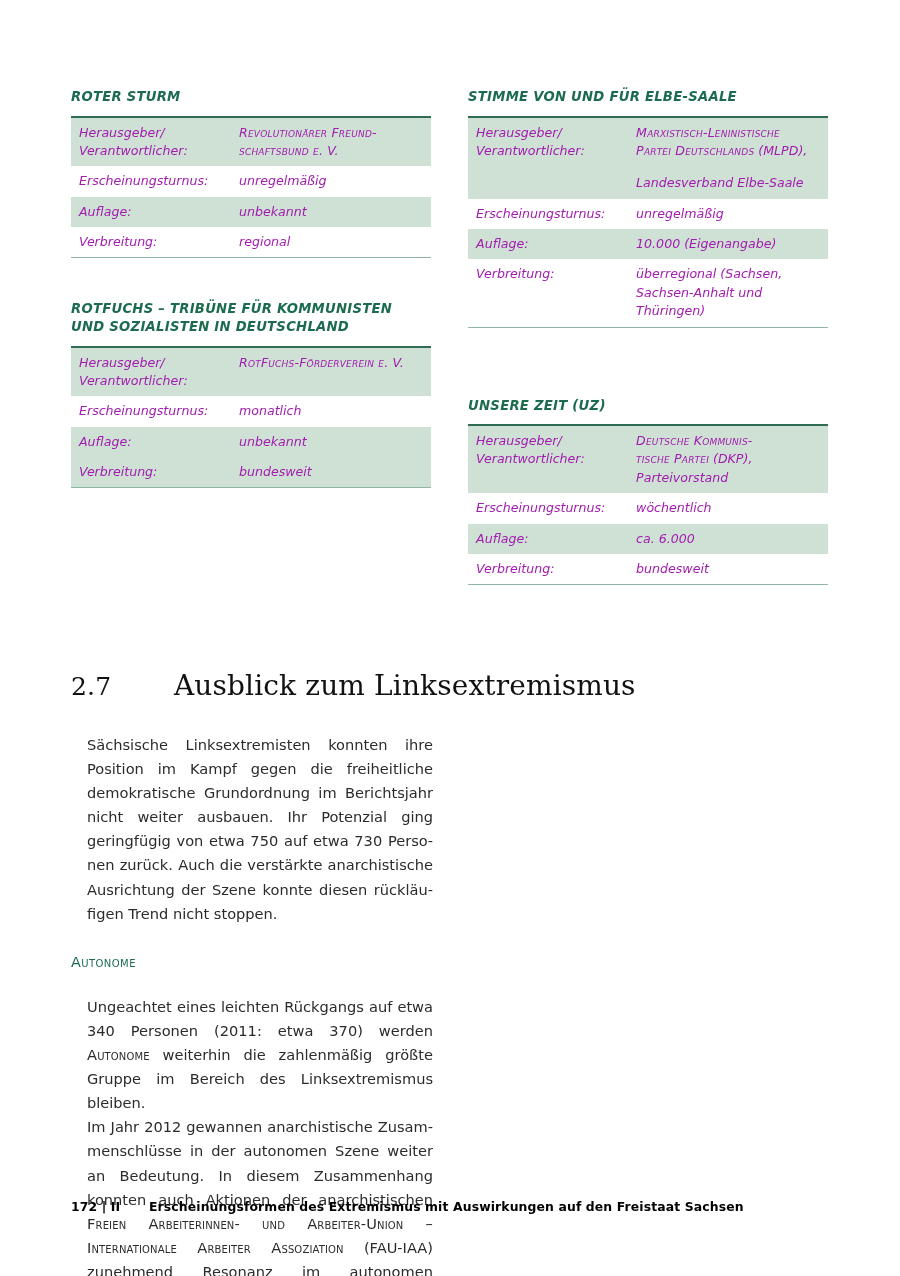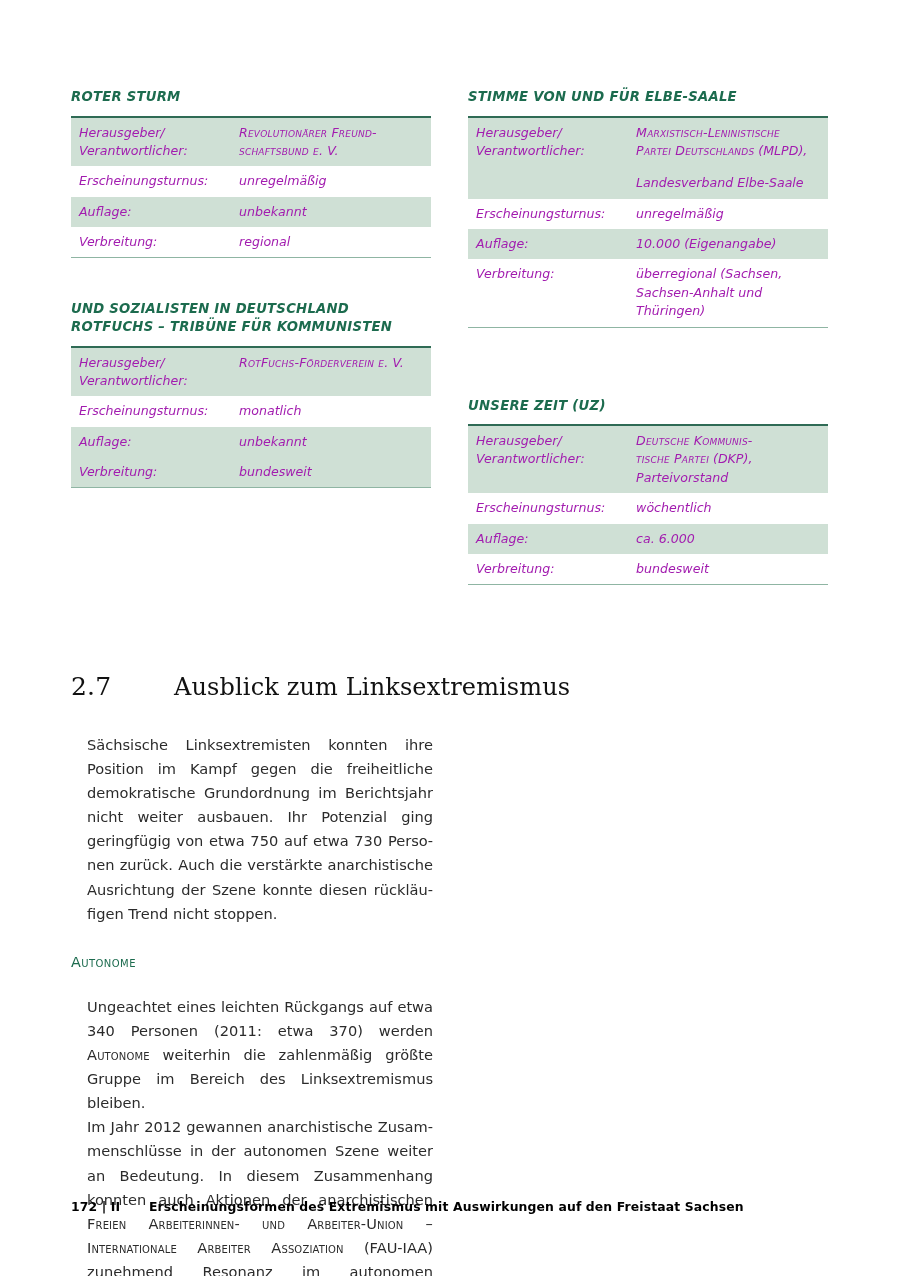--- a/index.html
+++ b/index.html
@@ -71,21 +71,21 @@
     position:absolute;
     left:71px;top:669px;
     width:760px;
     font-family:"DejaVu Serif", serif;
     font-size:28px;
     color:#111111;
     letter-spacing:.005em;
     white-space:nowrap;
   }
   .chapter .num{display:inline-block;width:103px;font-size:25px;}
-  .chapter .ttl{font-size:24px;}
+  .chapter .ttl{font-size:28px;}
 
   
   .bodycols{
     position:absolute;
     left:71px;top:733px;
     width:760px;
   }
   .bcol{
     width:362px;
     display:inline-block;
@@ -159,22 +159,22 @@
               <td class="k">Verbreitung:</td>
               <td class="v">regional</td>
             </tr>
           </tbody>
         </table>
       </div>
 
       
       <div class="pub" style="margin-top:42px;">
         <h3 class="pub-title">
+          <span class="sc-line">ROTFUCHS – TRIBÜNE FÜR KOMMUNISTEN</span>
           <span class="sc-line">UND SOZIALISTEN IN DEUTSCHLAND</span>
-          <span class="sc-line">ROTFUCHS – TRIBÜNE FÜR KOMMUNISTEN</span>
         </h3>
         <table class="pubtable">
           <tbody>
             <tr class="shade">
               <td class="k">
                 <span>Herausgeber/</span><br>
                 <span>Verantwortlicher:</span>
               </td>
               <td class="v">
                 <span class="sc sc-line">RotFuchs-Förderverein e. V.</span>

